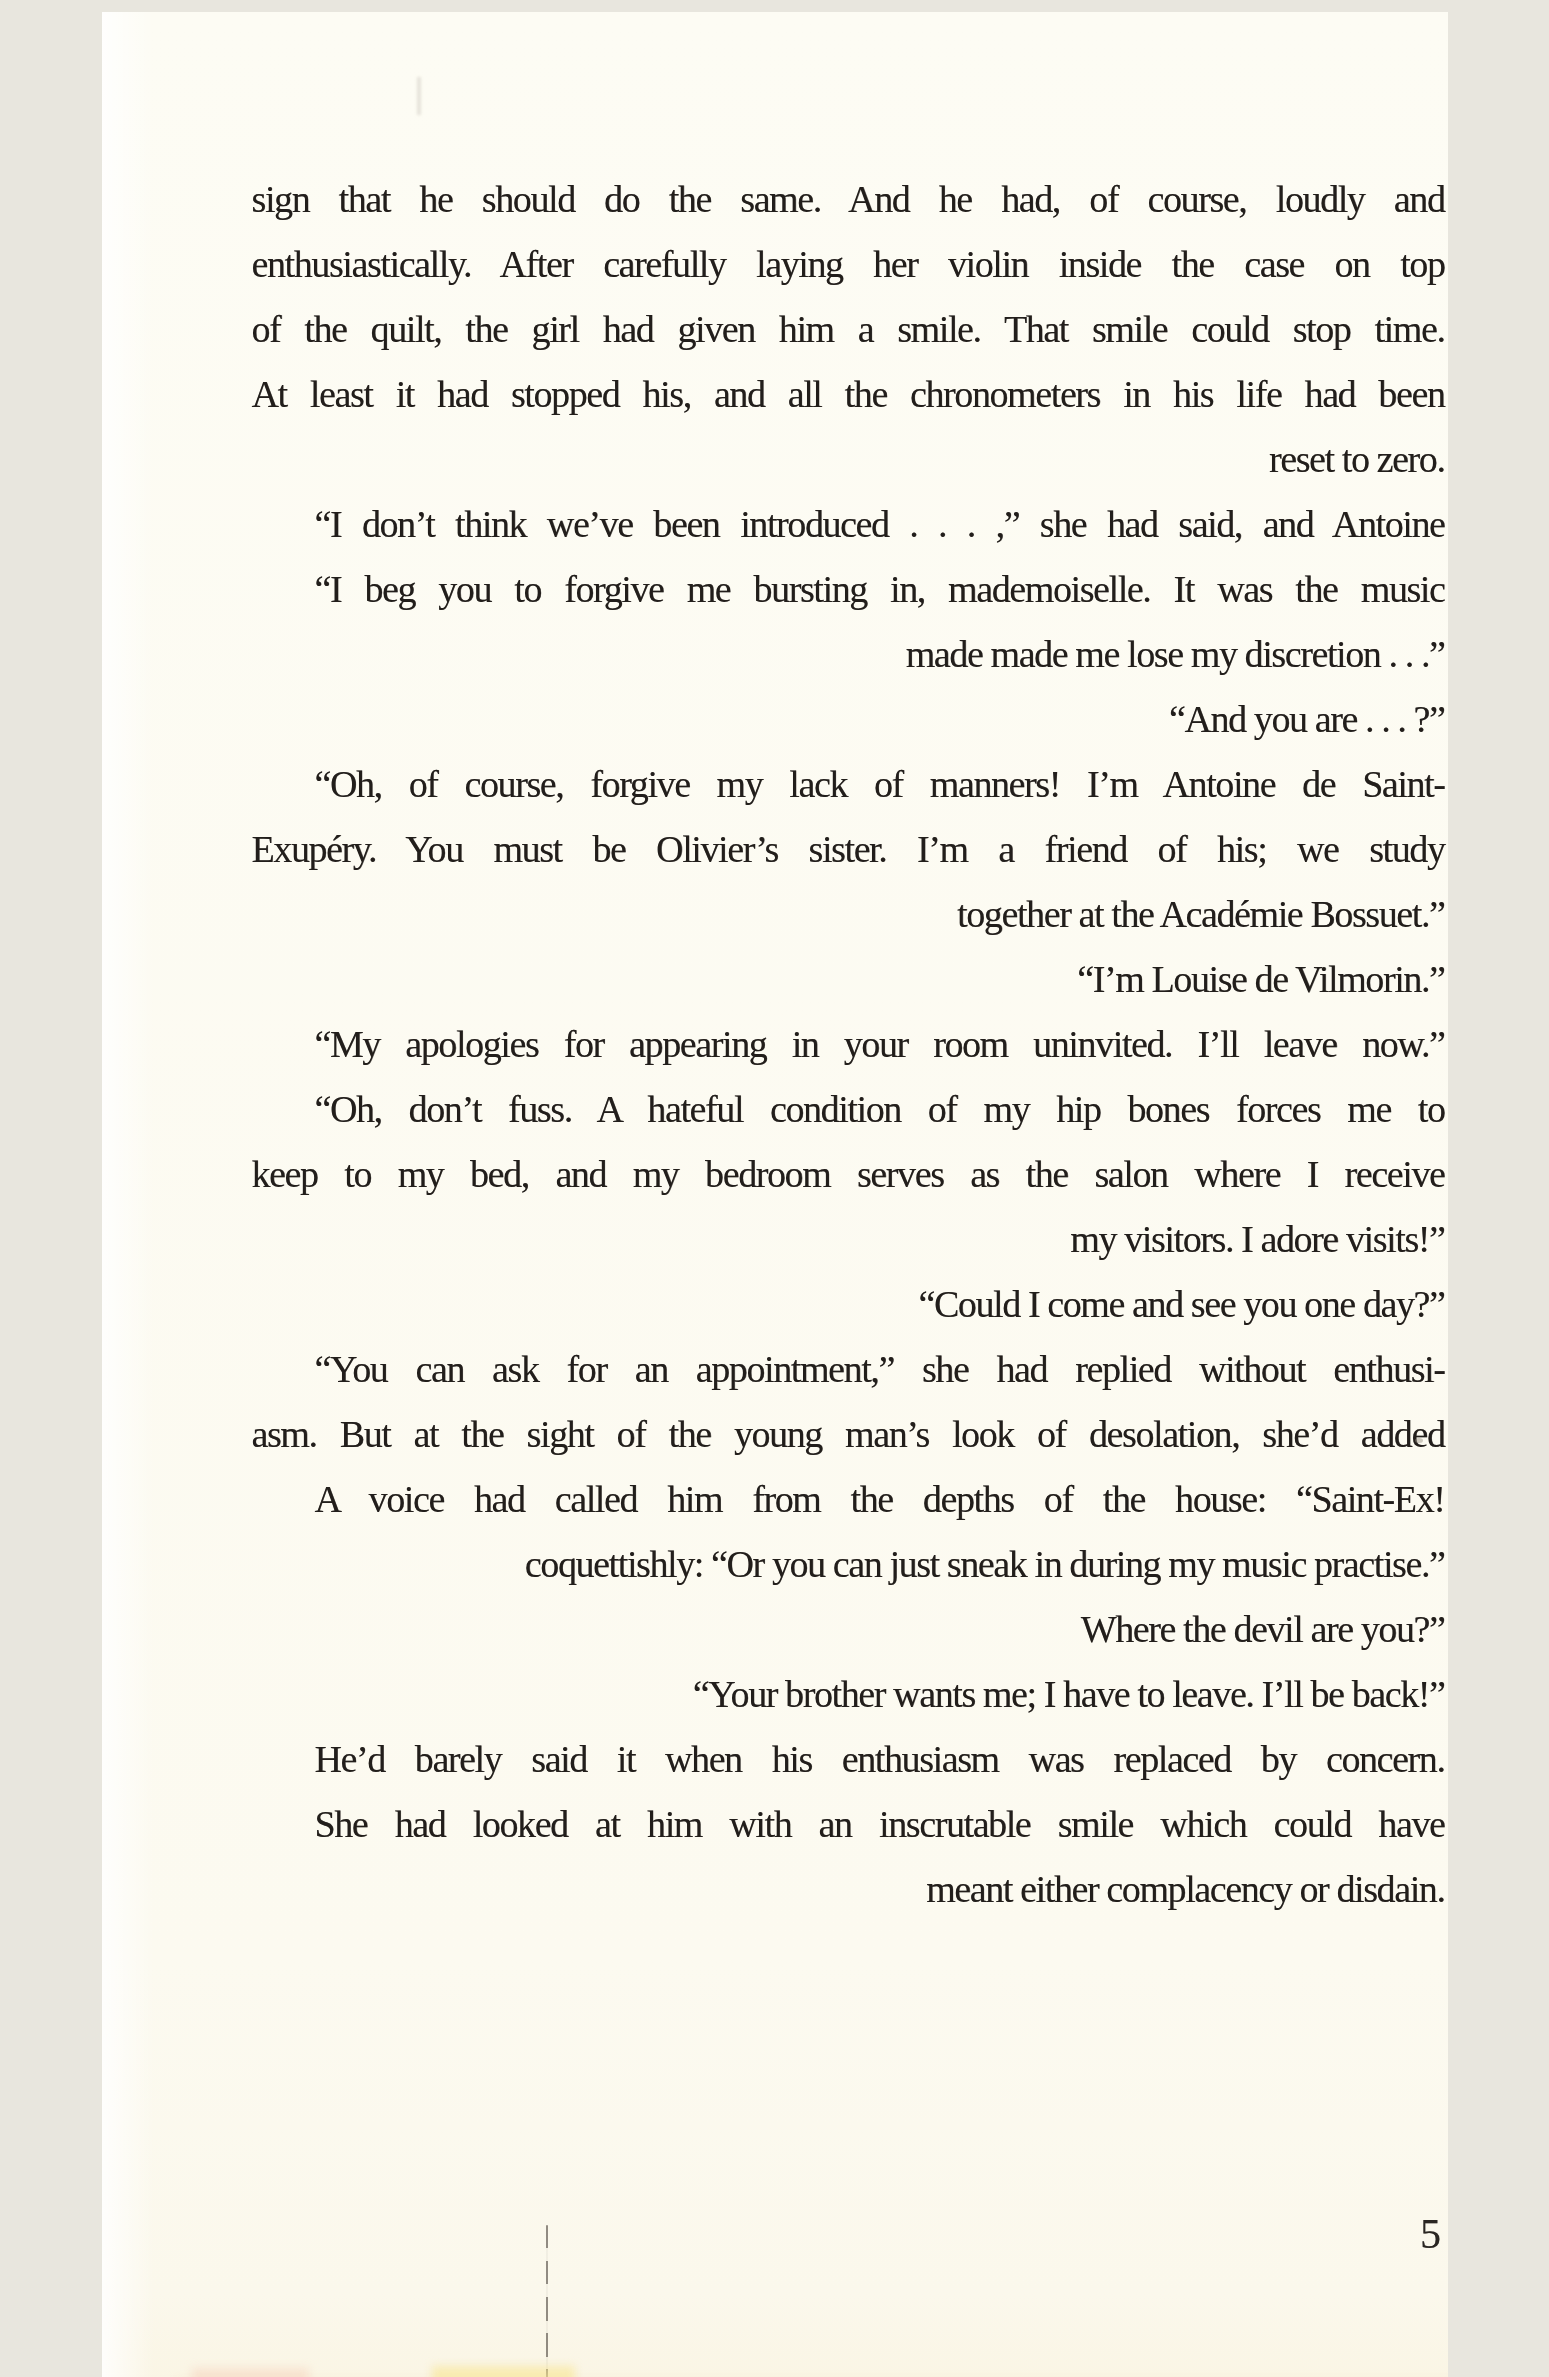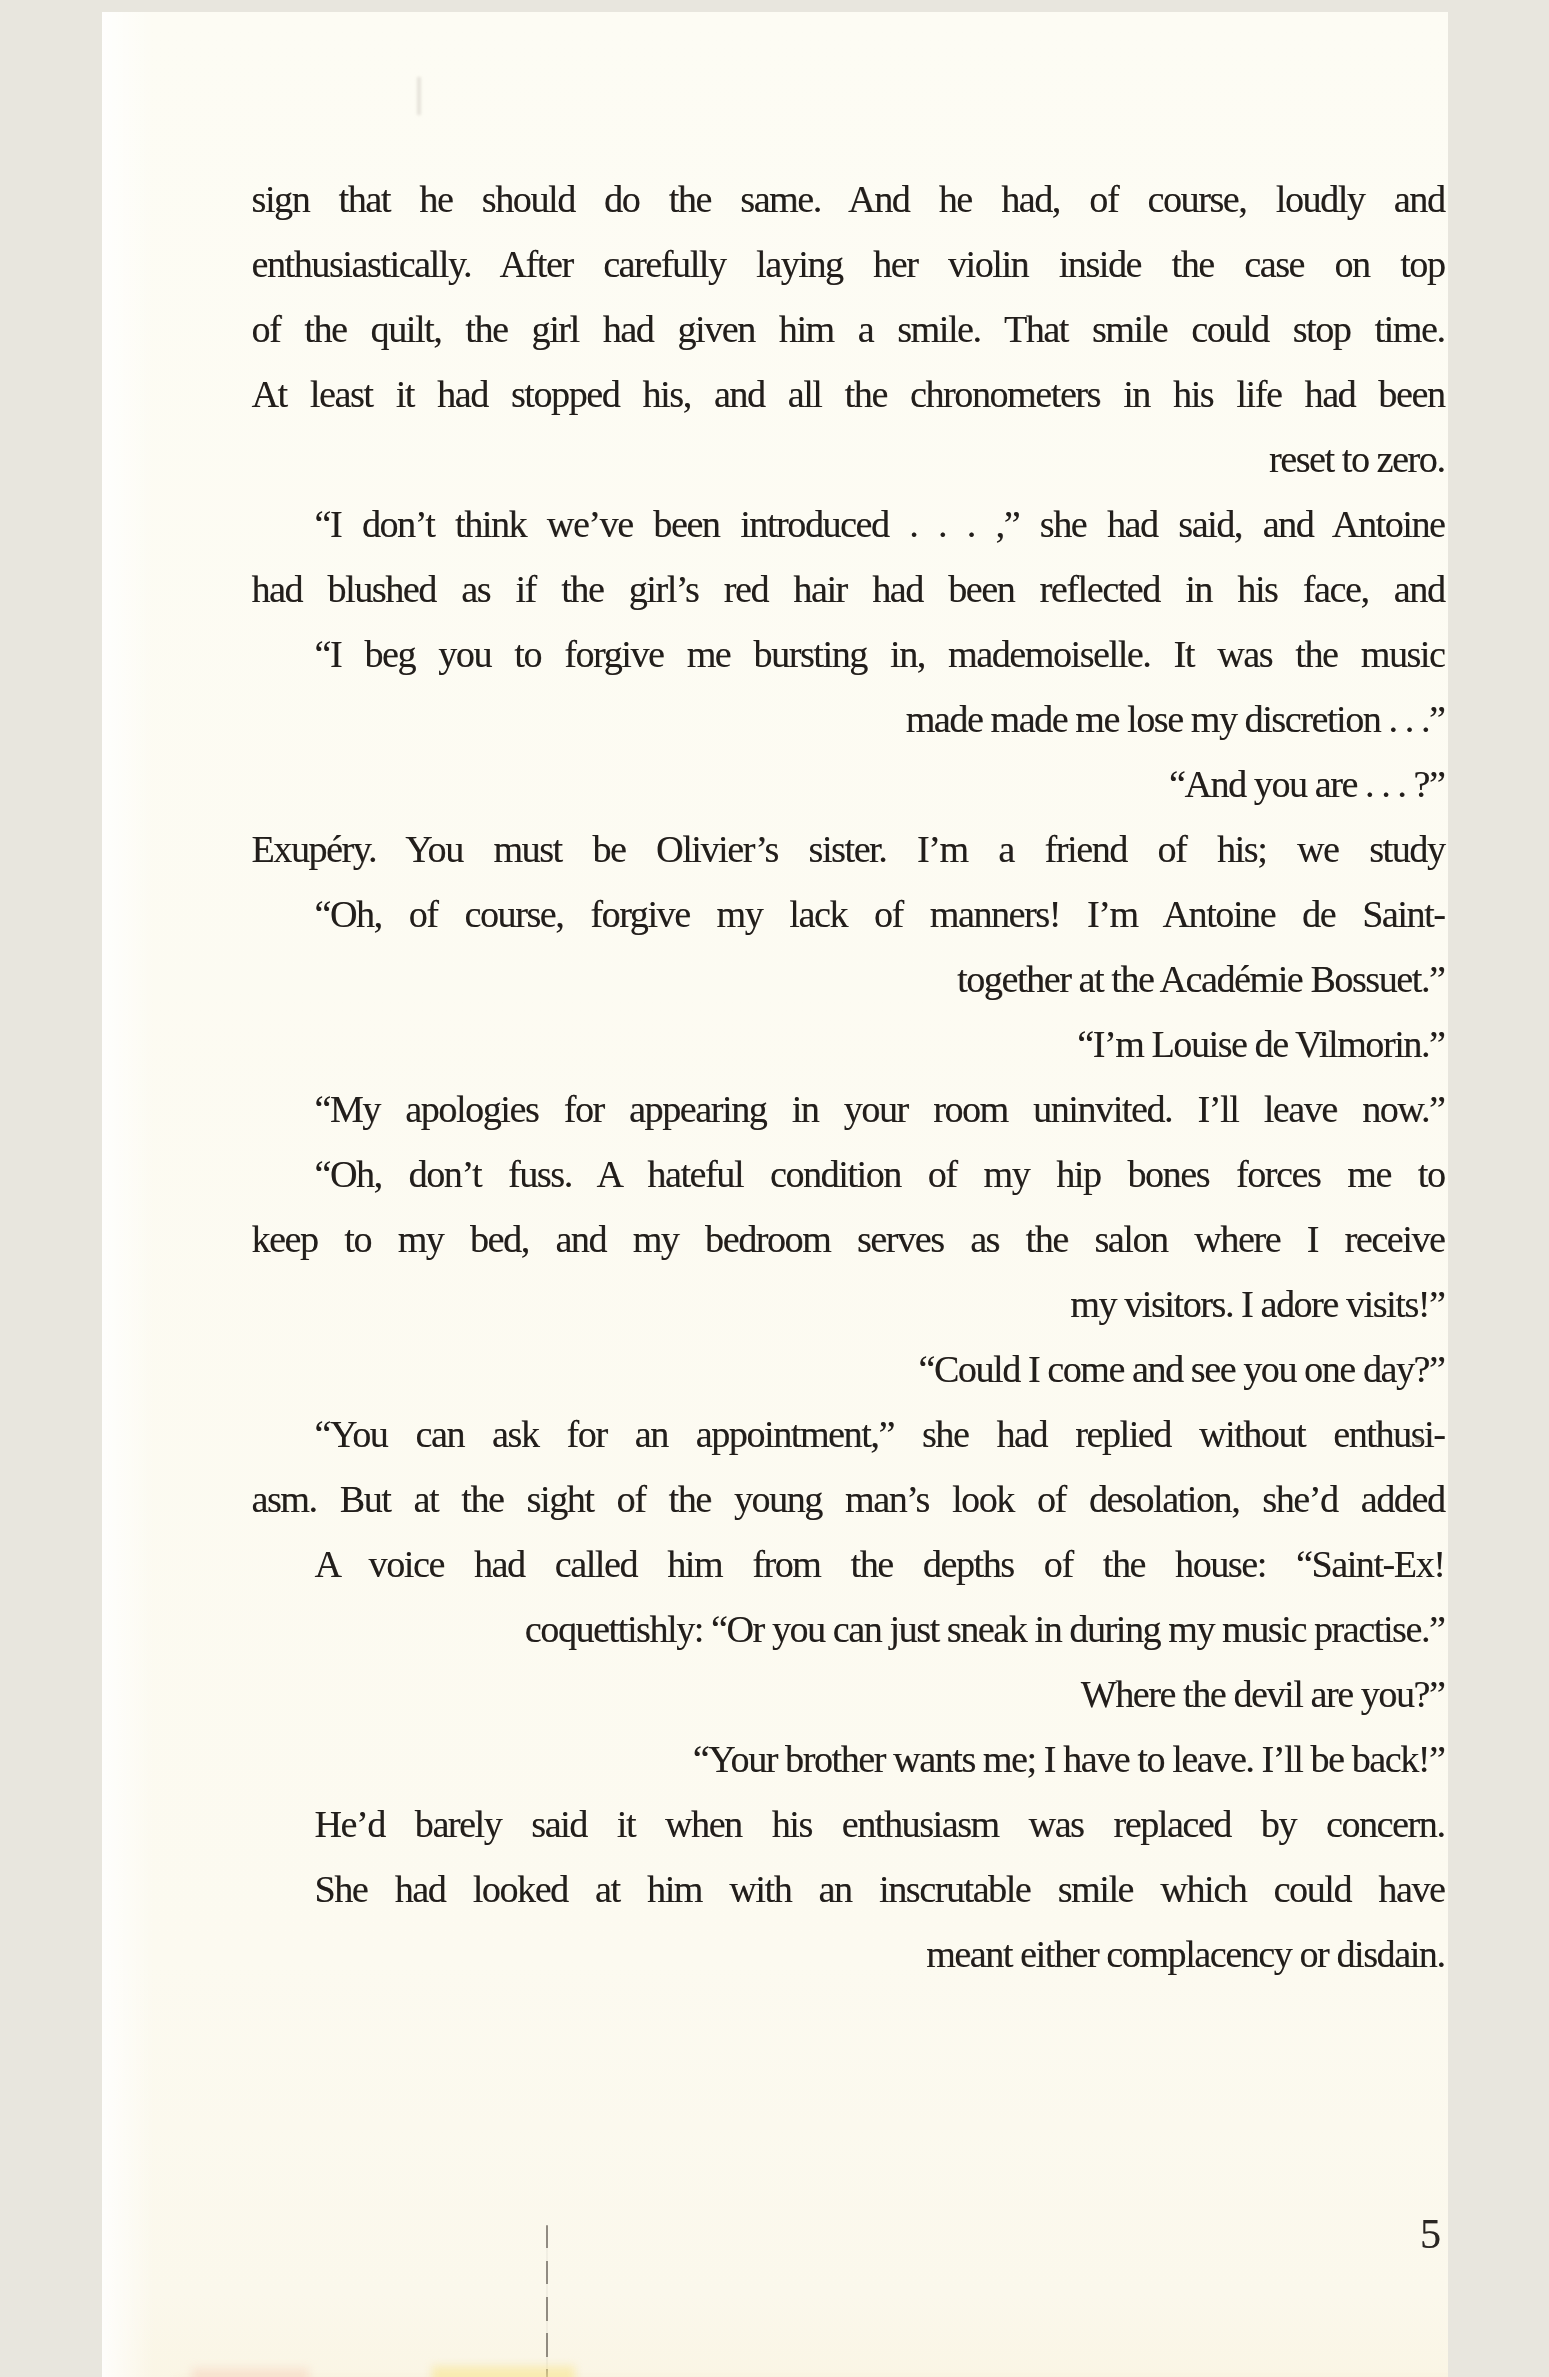--- a/index.html
+++ b/index.html
@@ -78,26 +78,25 @@
 <div class="page">
   <div class="edge-left"></div>
 
   <div class="text-block">
       <div class="line j">sign that he should do the same. And he had, of course, loudly and</div>
       <div class="line j">enthusiastically. After carefully laying her violin inside the case on top</div>
       <div class="line j">of the quilt, the girl had given him a smile. That smile could stop time.</div>
       <div class="line j">At least it had stopped his, and all the chronometers in his life had been</div>
       <div class="line">reset to zero.</div>
       <div class="line j ind">“I don’t think we’ve been introduced . . . ,” she had said, and Antoine</div>
-      <div class="line j">had blushed as if the girl’s red hair had been reflected in his face, and</div>
       <div class="line j ind">“I beg you to forgive me bursting in, mademoiselle. It was the music</div>
       <div class="line">made made me lose my discretion . . .”</div>
       <div class="line ind">“And you are . . . ?”</div>
+      <div class="line j ind">“Oh, of course, forgive my lack of manners! I’m Antoine de Saint-</div>
       <div class="line j">Exupéry. You must be Olivier’s sister. I’m a friend of his; we study</div>
-      <div class="line j ind">“Oh, of course, forgive my lack of manners! I’m Antoine de Saint-</div>
       <div class="line">together at the Académie Bossuet.”</div>
       <div class="line ind">“I’m Louise de Vilmorin.”</div>
       <div class="line j ind">“My apologies for appearing in your room uninvited. I’ll leave now.”</div>
       <div class="line j ind">“Oh, don’t fuss. A hateful condition of my hip bones forces me to</div>
       <div class="line j">keep to my bed, and my bedroom serves as the salon where I receive</div>
       <div class="line">my visitors. I adore visits!”</div>
       <div class="line ind">“Could I come and see you one day?”</div>
       <div class="line j ind">“You can ask for an appointment,” she had replied without enthusi-</div>
       <div class="line j">asm. But at the sight of the young man’s look of desolation, she’d added</div>
       <div class="line j ind">A voice had called him from the depths of the house: “Saint-Ex!</div>

